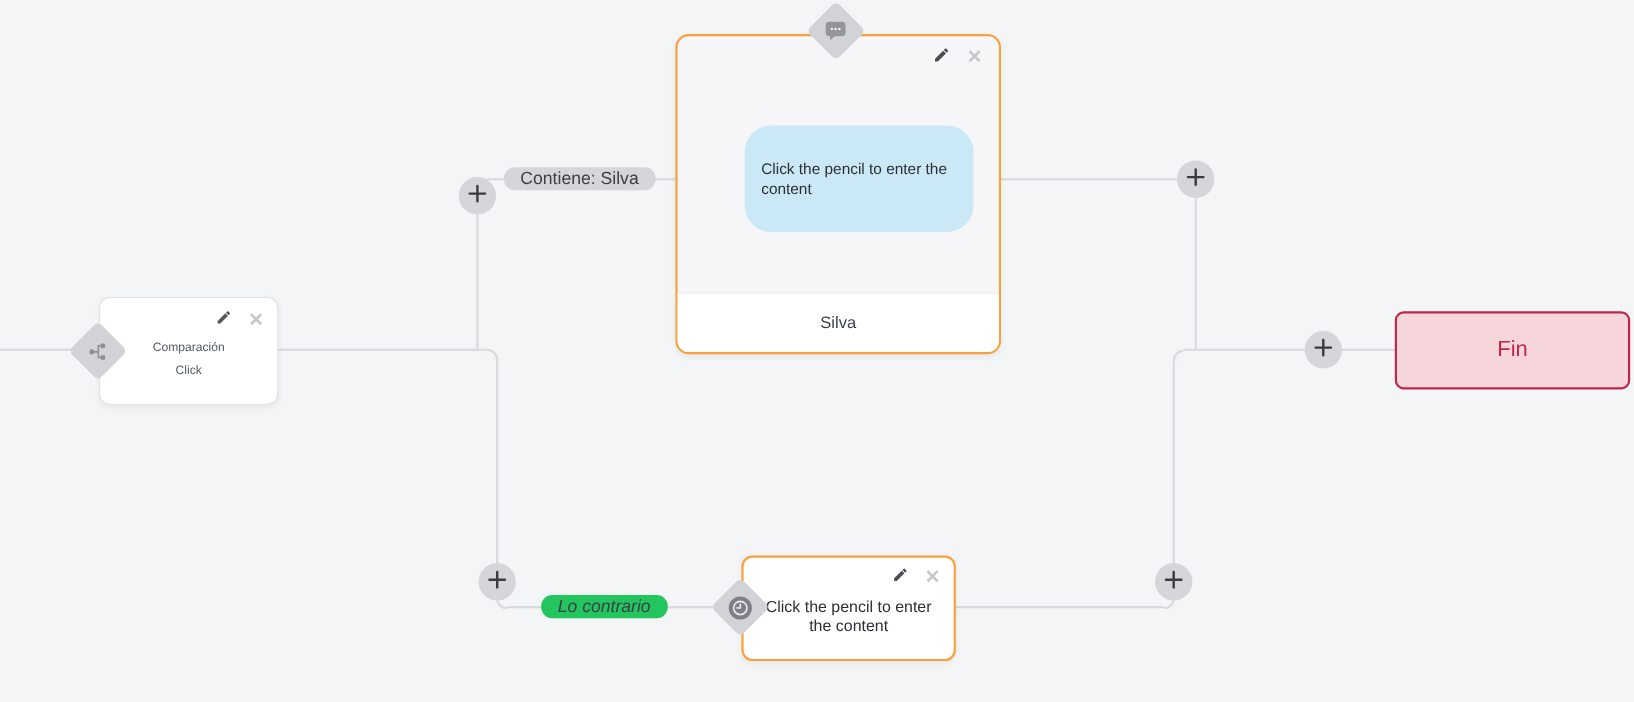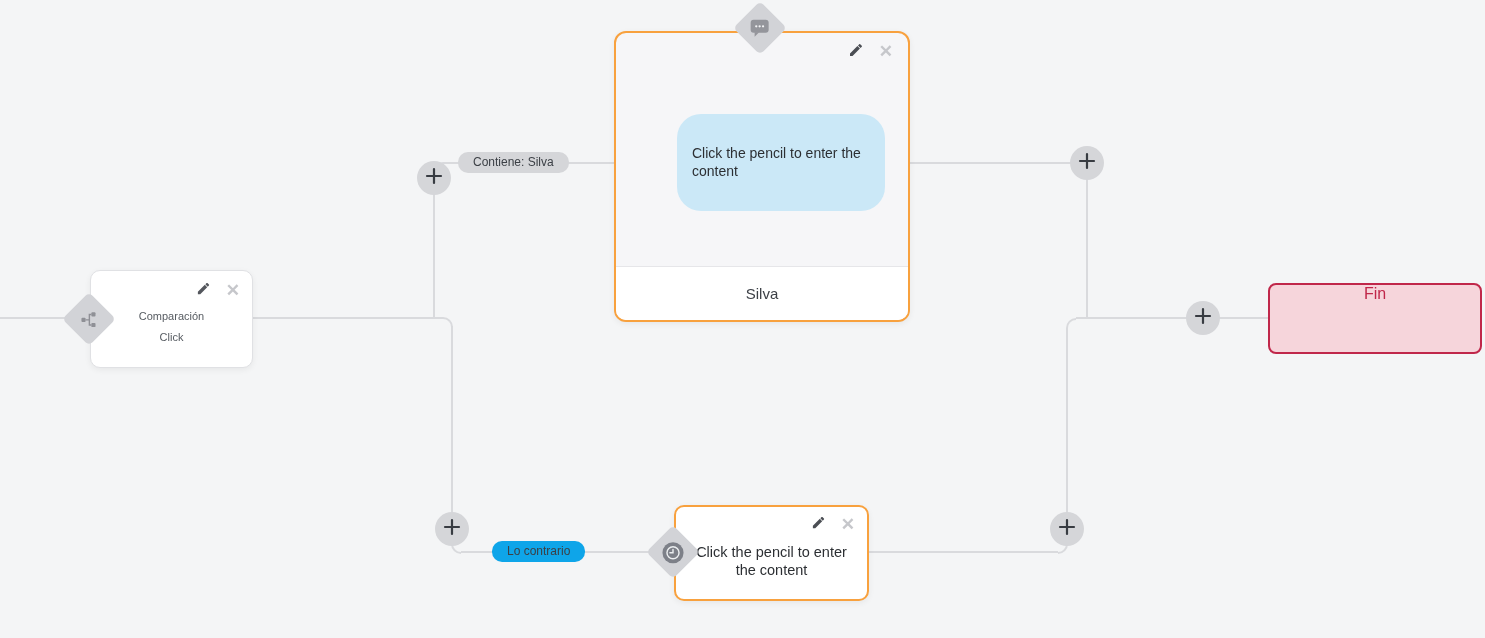--- a/index.html
+++ b/index.html
@@ -43,24 +43,24 @@
   
   .diamond{
     position:absolute;width:38px;height:38px;background:var(--diamond);
     transform:rotate(45deg);border-radius:5px;z-index:5;
     display:flex;align-items:center;justify-content:center;
   }
   .diamond .di{transform:rotate(-45deg);display:flex;align-items:center;justify-content:center;}
   
   .pill{
     position:absolute;height:21px;line-height:21px;border-radius:10px;
-    font-size:12px;color:var(--ink);padding:0 15px;z-index:3;white-space:nowrap;
+    font-size:16px;color:var(--ink);padding:0 15px;z-index:3;white-space:nowrap;
   }
   .pill.gray{background:var(--pill-gray);}
-  .pill.white{background:#0ea5e9;}
+  .pill.white{background:#22c55e;font-style:italic;}
   
   .card{
     position:absolute;background:#ffffff;border-radius:10px;z-index:2;
     box-shadow:0 2px 6px rgba(0,0,0,0.06);
   }
   .node-actions{
     position:absolute;top:10px;right:12px;display:flex;gap:15px;align-items:center;z-index:6;
   }
   .icon-btn{cursor:pointer;display:flex;align-items:center;justify-content:center;background:none;border:none;padding:0;}
   .x-glyph{font-size:17px;color:#c6c7cb;font-weight:bold;line-height:1;}
@@ -95,22 +95,22 @@
     left:674px;top:505px;width:195px;height:96px;
     border:2px solid var(--orange);
     display:flex;align-items:center;justify-content:center;text-align:center;
     padding:26px 18px 10px 18px;
     font-size:14.5px;line-height:1.25;color:#2c2f33;
   }
   
   .end-node{
     position:absolute;left:1268px;top:283px;width:214px;height:71px;
     background:var(--end-bg);border:2px solid var(--end-border);border-radius:8px;
-    display:flex;justify-content:center;
-    font-size:16px;color:var(--end-border);z-index:2;cursor:pointer;
+    display:flex;align-items:center;justify-content:center;
+    font-size:20px;color:var(--end-border);z-index:2;cursor:pointer;
   }
 </style>
 </head>
 <body>
 
 <div class="h-line" style="left:0;top:317px;width:72px;"></div>
 <div class="h-line" style="left:253px;top:317px;width:190px;"></div>
 
 <div class="corner tl" style="left:433px;top:162px;"></div>
 <div class="v-line" style="left:433px;top:171px;height:147px;"></div>

